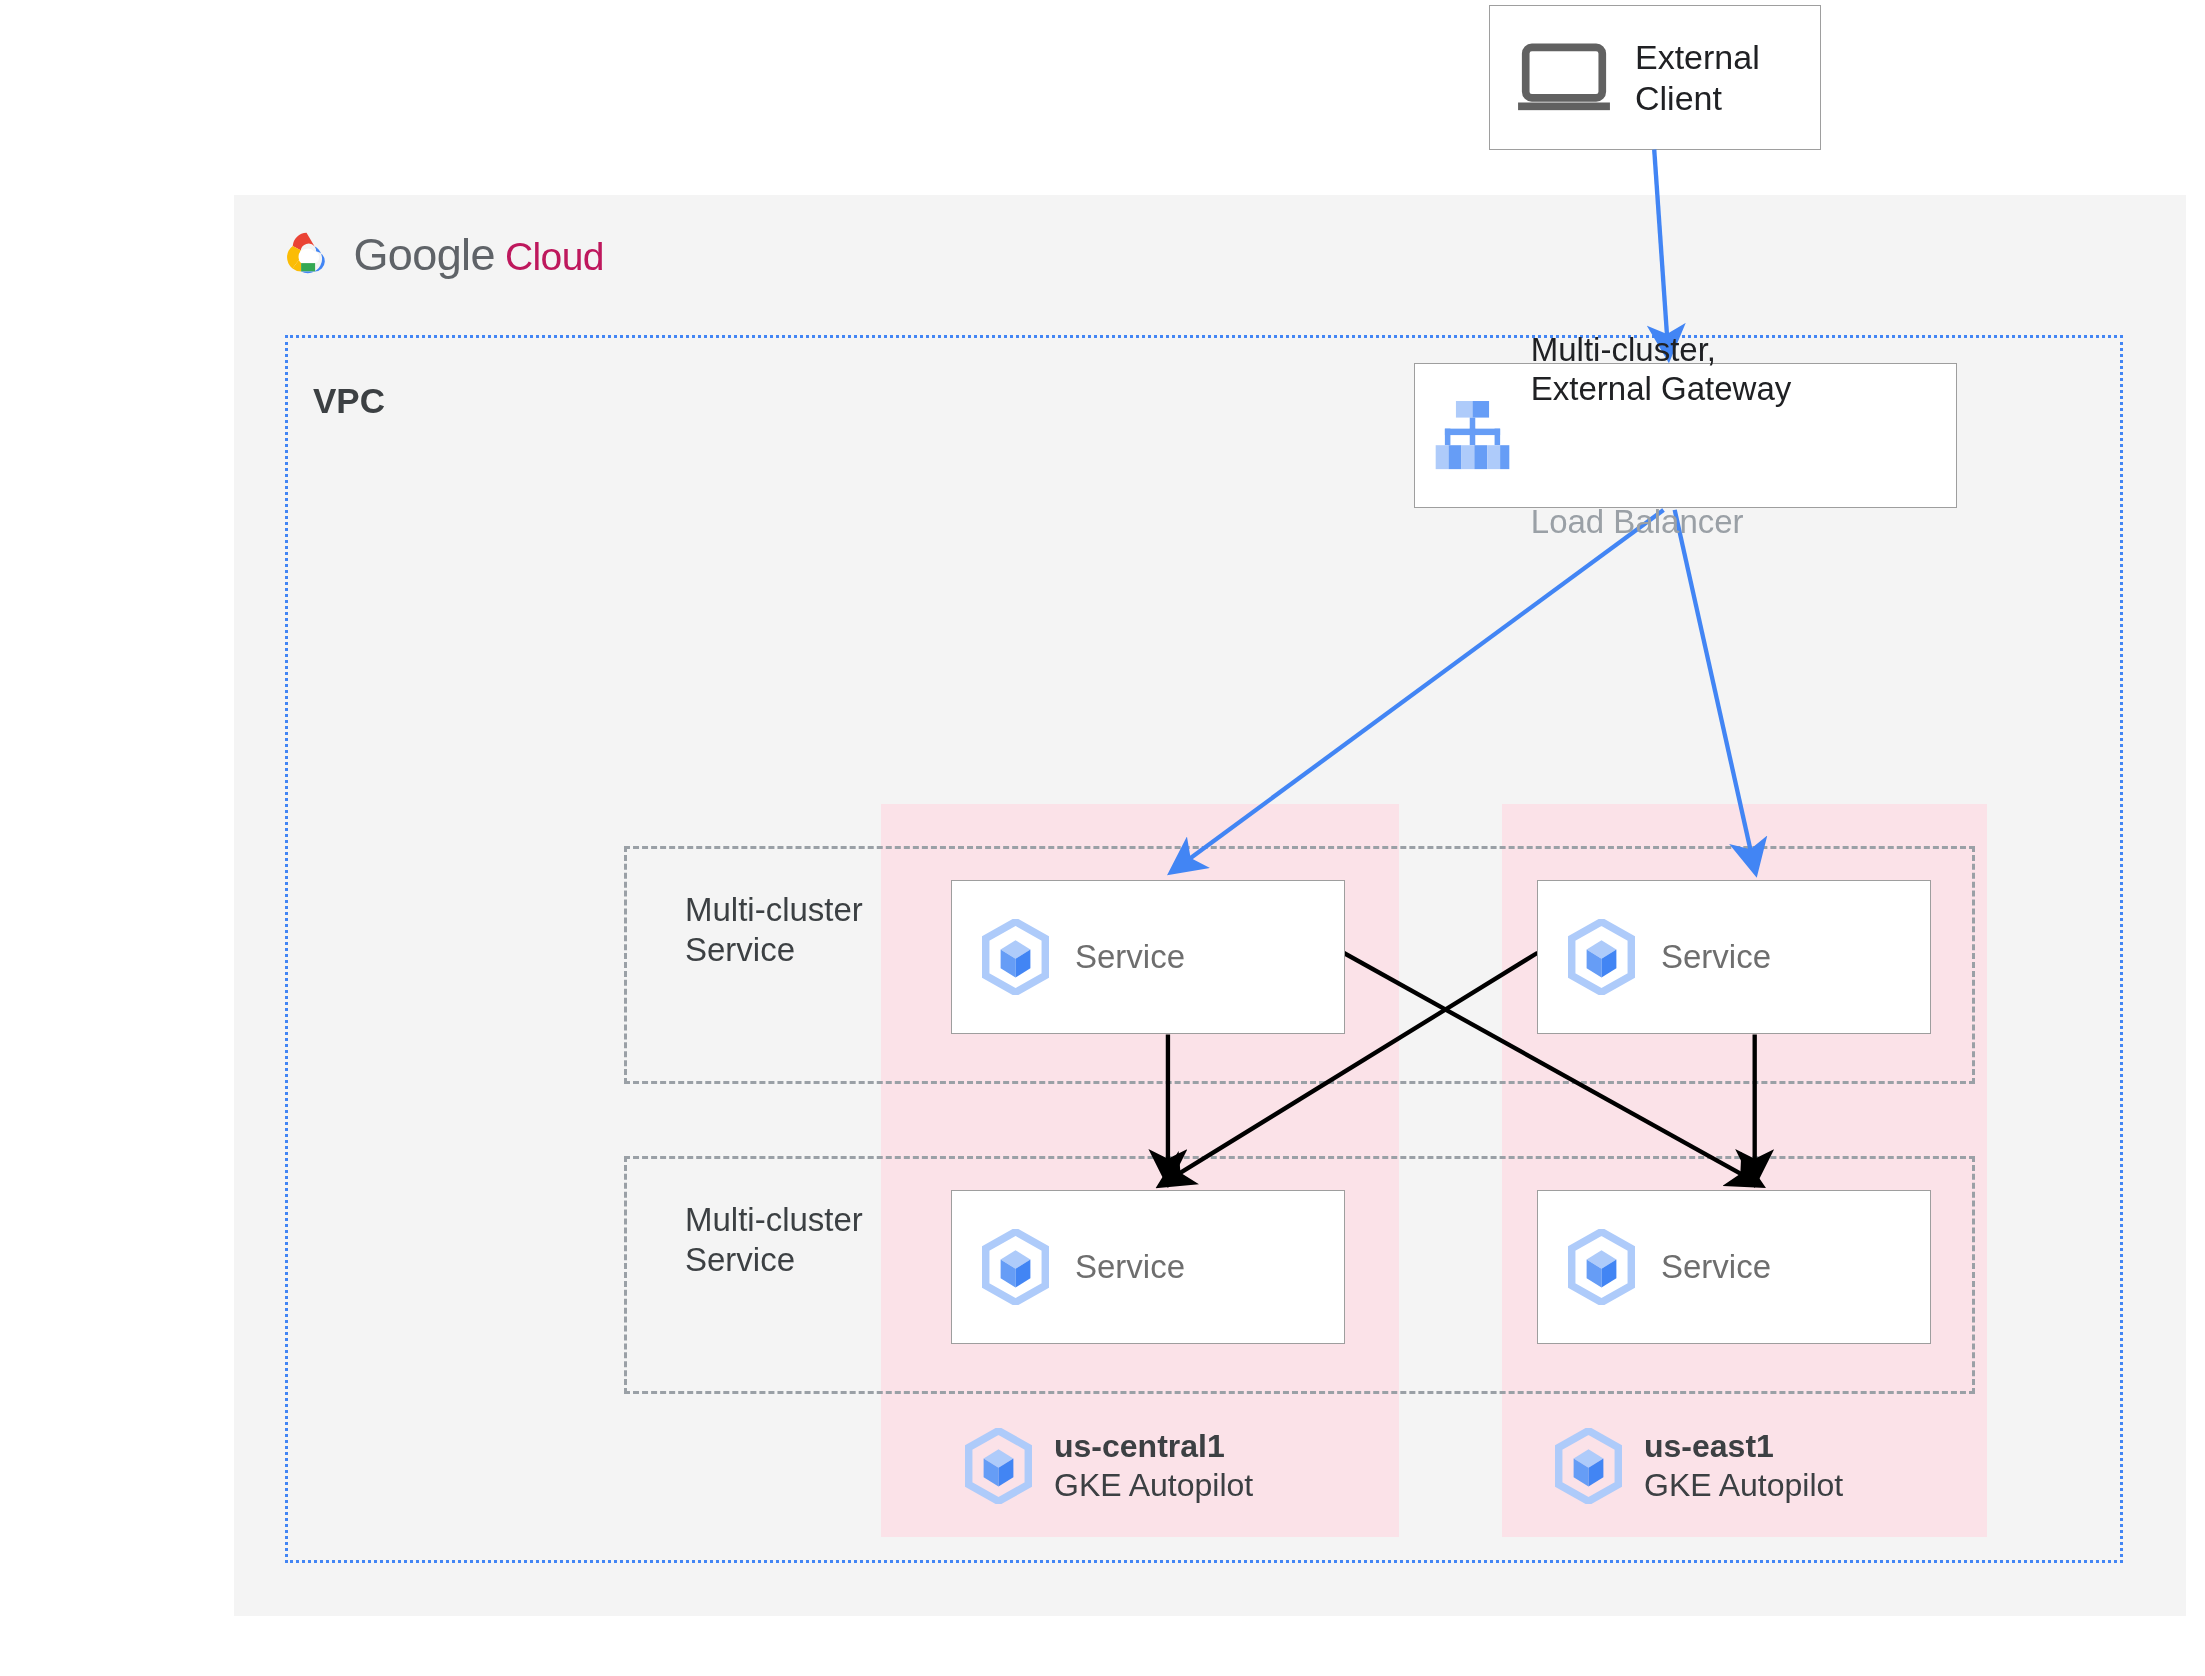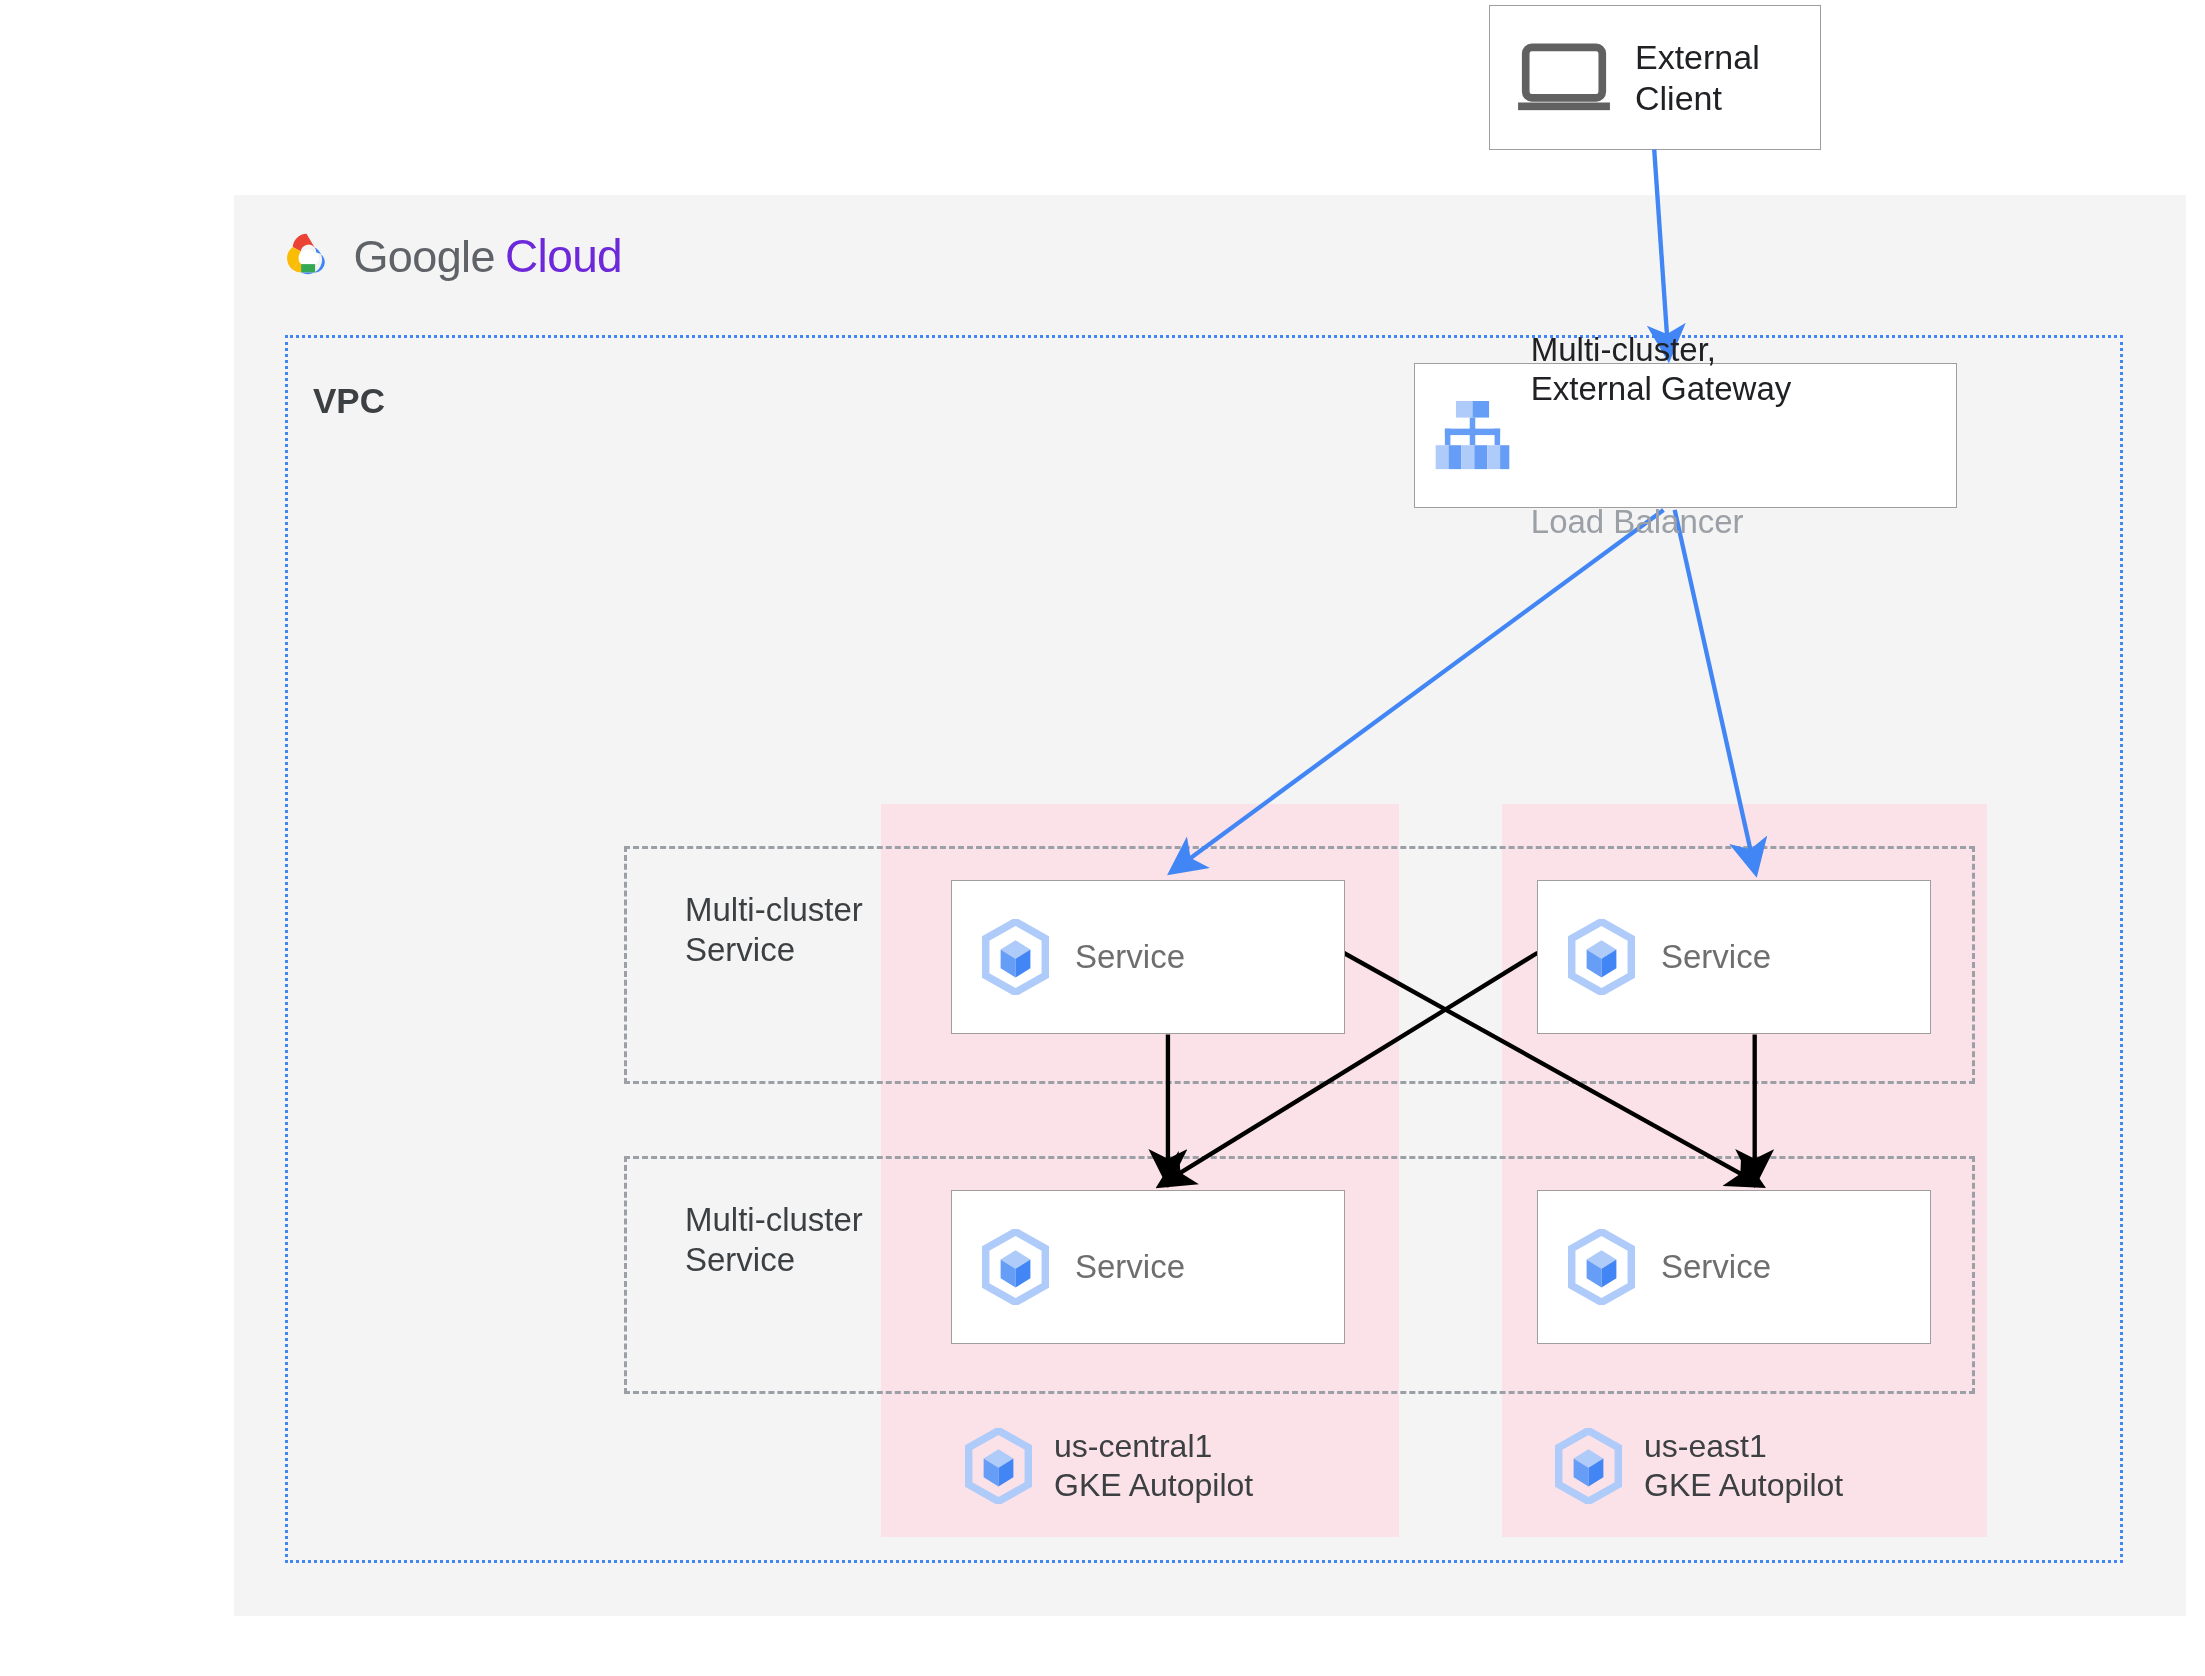--- a/index.html
+++ b/index.html
@@ -59,21 +59,21 @@
     left: 43px;
     top: 34px;
     display: flex;
     align-items: center;
     gap: 17.4px;
     justify-content: center;
   }
   .gcp-mark { width: 59px; height: 51px; flex: none; }
   .gcp-wordmark { display: flex; align-items: baseline; gap: 10px; }
   .gcp-word-google { font-size: 45px; color: #5f6368; letter-spacing: -0.6px; }
-  .gcp-word-cloud  { font-size: 46px; color: #6d28d9; letter-spacing: -0.6px; }
+  .gcp-word-cloud  { font-size: 39px; color: #be185d; letter-spacing: -0.6px; }
 
   
   .vpc-box {
     position: absolute;
     left: 285px;
     top: 335px;
     width: 1838px;
     height: 1228px;
     border: 3.7px dotted #4285f4;
     box-sizing: border-box;
@@ -172,21 +172,21 @@
   .cluster-foot {
     position: absolute;
     display: flex;
     align-items: center;
     gap: 22px;
   }
   .cluster-foot.central { left: 965px; top: 1427px; }
   .cluster-foot.east    { left: 1555px; top: 1427px; }
   .cf-icon { width: 67px; height: 76px; flex: none; }
   .cf-text { display: flex; flex-direction: column; }
-  .cf-name { font-size: 32px; font-weight: normal; color: #3c4043; line-height: 1.22; }
+  .cf-name { font-size: 32px; font-weight: bold; color: #3c4043; line-height: 1.22; }
   .cf-kind { font-size: 32px; color: #3c4043; line-height: 1.22; }
 
   
   .edges {
     position: absolute;
     left: 0; top: 0;
     width: 2205px;
     height: 1676px;
     pointer-events: none;
   }

